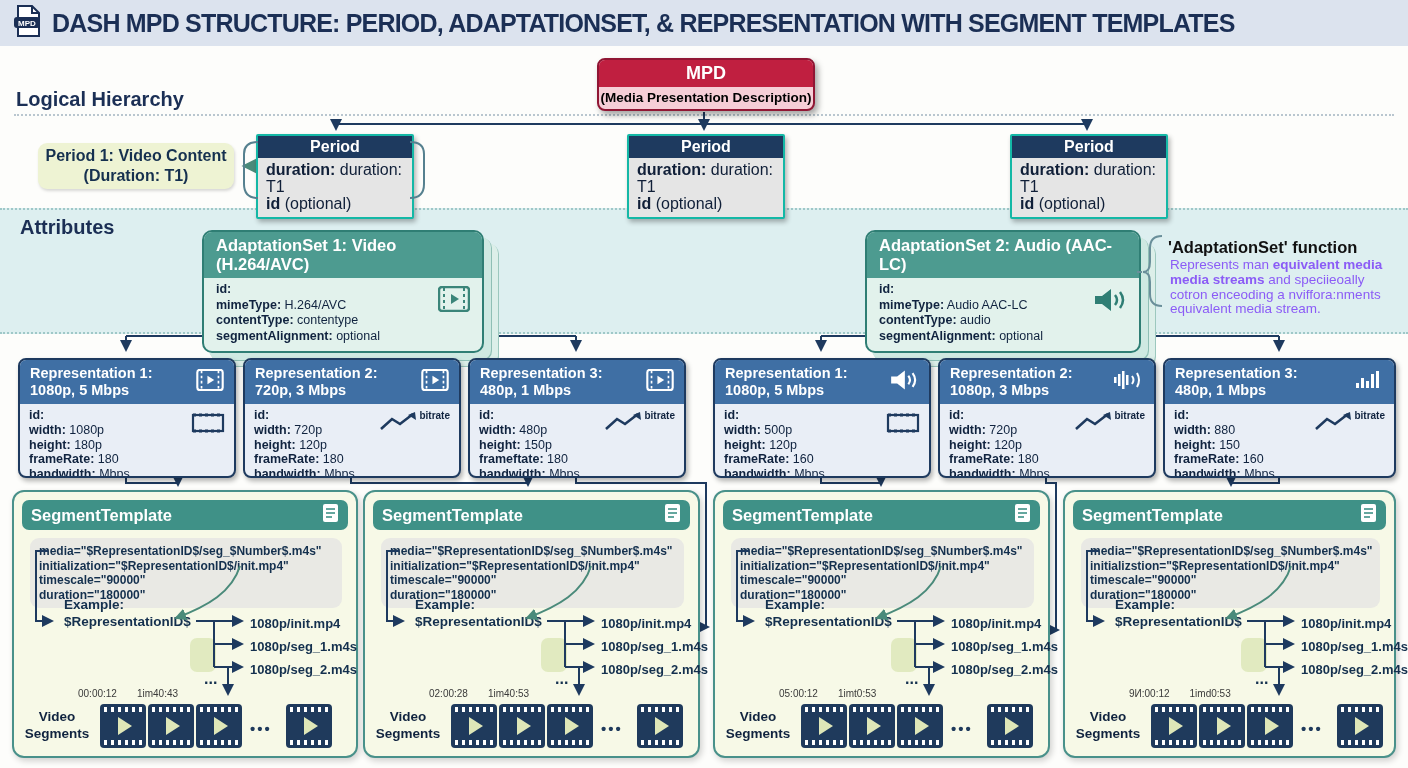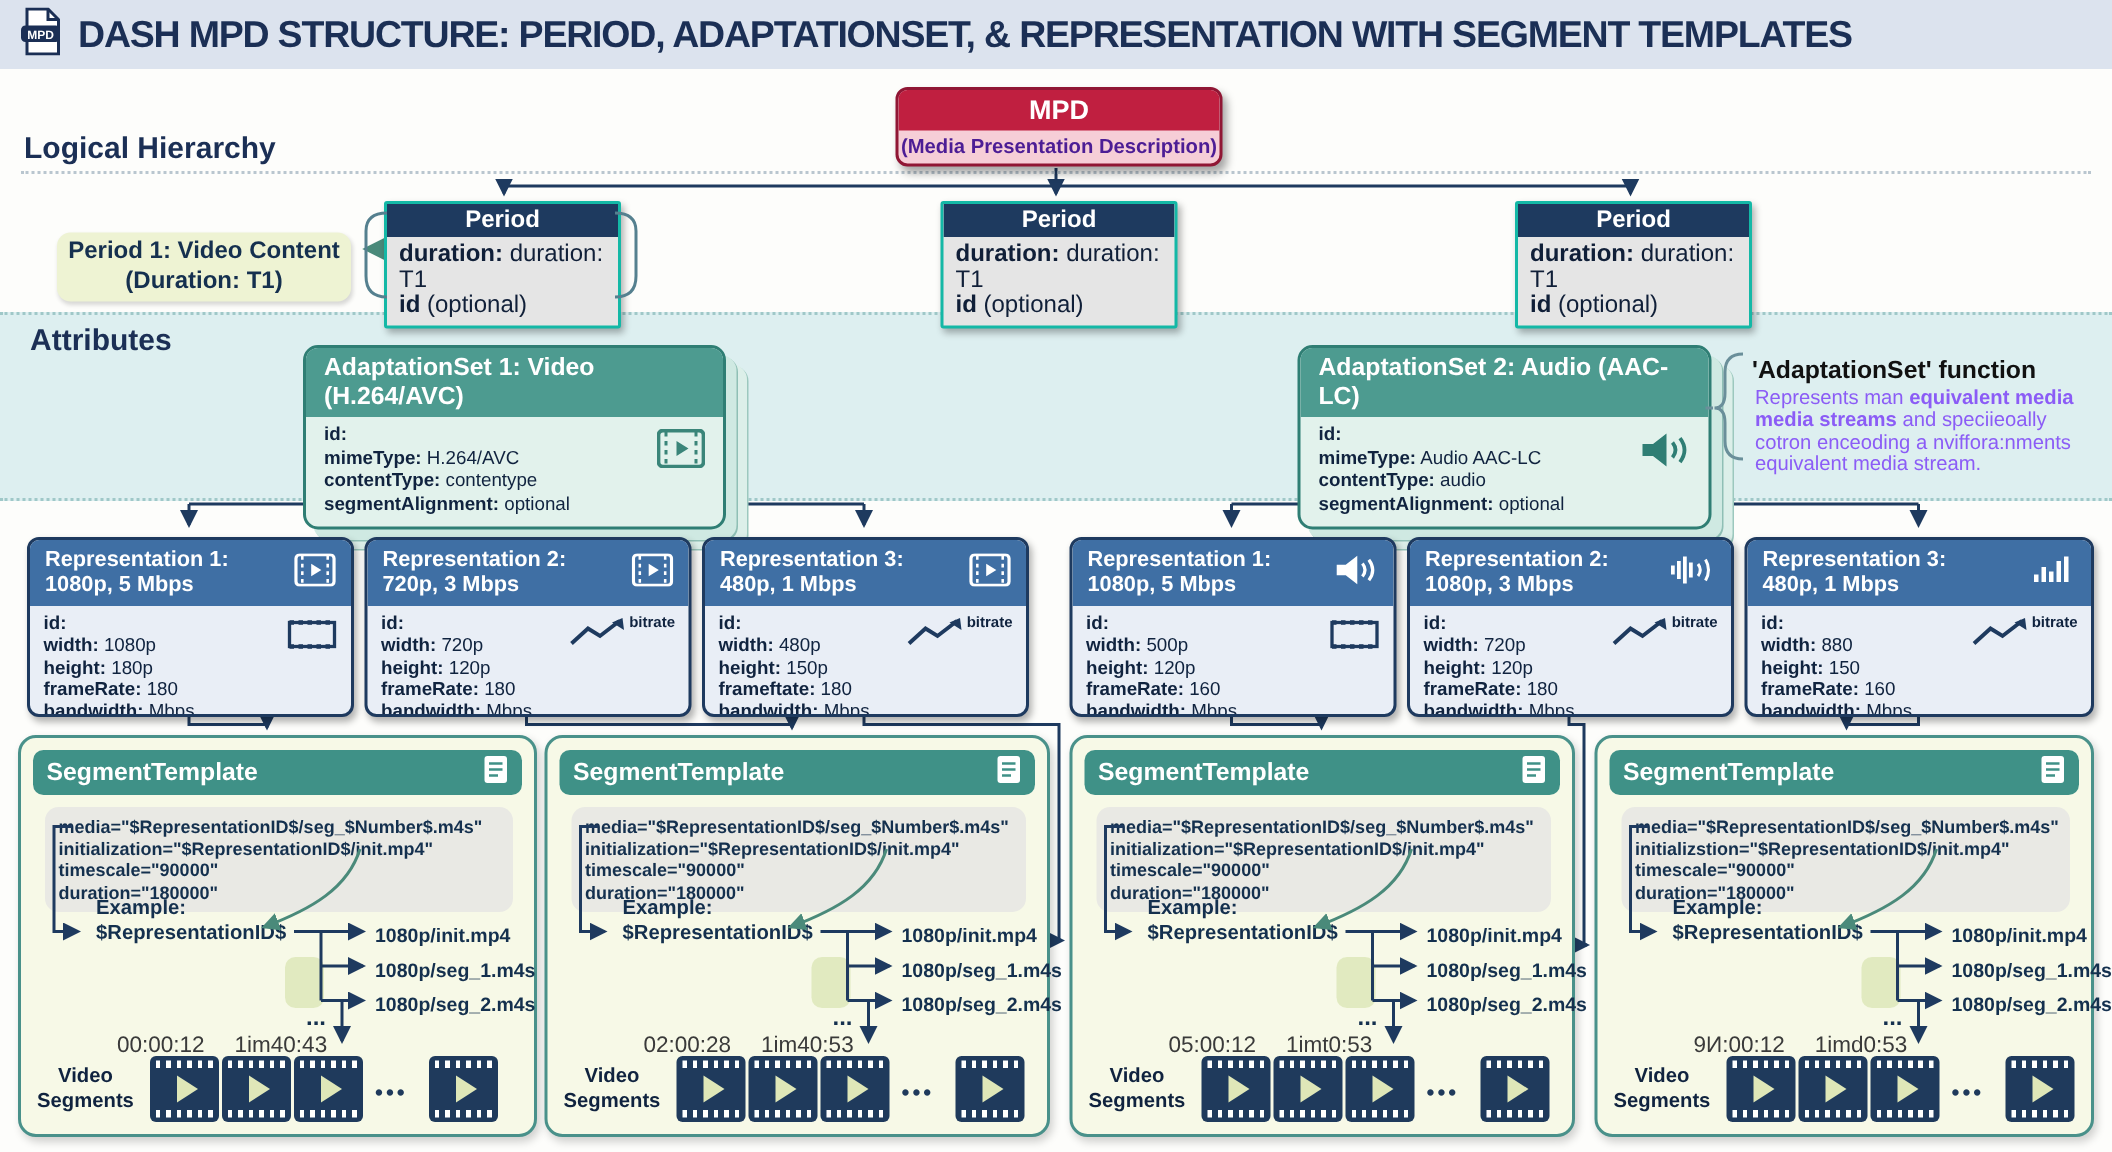--- a/index.html
+++ b/index.html
@@ -12,25 +12,25 @@
   .title{font-size:25px;font-weight:bold;color:#1b2f55;letter-spacing:-0.8px;white-space:nowrap;}
   
   .seclabel{position:absolute;font-size:20px;font-weight:bold;color:#1b2f55;}
   .dotted{position:absolute;border-top:2px dotted #b9c6cf;}
   .band{position:absolute;left:0;top:208px;width:1408px;height:126px;background:#ddeff0;
         border-top:2px dotted #9fc8c8;border-bottom:2px dotted #9fc8c8;box-sizing:border-box;}
   
   .mpd{position:absolute;left:597px;top:58px;width:214px;border:2px solid #901634;border-radius:8px;
        overflow:hidden;box-shadow:3px 4px 6px rgba(0,0,0,.35);background:#f6ced7;}
   .mpd-h{background:#c01f40;color:#fff;font-weight:bold;font-size:18px;text-align:center;padding:3px 0;}
-  .mpd-b{color:#4c1d95;font-weight:bold;font-size:13.5px;text-align:center;padding:3px 0 4px;}
+  .mpd-b{color:#000000;font-weight:bold;font-size:13.5px;text-align:center;padding:3px 0 4px;}
   
   .note{position:absolute;left:38px;top:143px;width:196px;height:46px;background:#eef3d3;border-radius:9px;
         display:flex;flex-direction:column;justify-content:center;text-align:center;
-        font-size:16px;font-weight:bold;color:#15304f;line-height:20px;box-shadow:1px 2px 3px rgba(0,0,0,.15);margin-top:12px;}
+        font-size:16px;font-weight:bold;color:#15304f;line-height:20px;box-shadow:1px 2px 3px rgba(0,0,0,.15);}
   
   .period{position:absolute;top:134px;width:154px;border:2px solid #14b8a6;border-radius:2px;overflow:hidden;
           background:#e5e5e5;box-shadow:2px 3px 5px rgba(0,0,0,.3);}
   .p-hdr{background:#1e3a5f;color:#fff;font-weight:bold;font-size:16px;text-align:center;padding:2px 0;}
   .p-body{padding:3px 8px 5px;font-size:16px;line-height:17px;color:#101f38;}
   
   .aset{position:absolute;top:230px;border:2px solid #2f7e74;border-radius:10px;overflow:hidden;
         background:#e2f2ec;box-shadow:7px 7px 0 #cfe9e2,8px 8px 0 #8fbfb5,14px 13px 0 #dcefe9,15px 14px 0 #9cc8be;}
   .a-hdr{background:#4d9b90;color:#fff;font-weight:bold;font-size:16.5px;padding:4px 12px;}
   .a-body{position:relative;padding:4px 12px 7px;font-size:12.5px;line-height:15.5px;color:#10233f;}
@@ -50,21 +50,21 @@
       box-shadow:2px 3px 6px rgba(0,0,0,.18);box-sizing:border-box;}
   .st-hdr{position:absolute;left:8px;top:8px;right:8px;height:30px;background:#3f9187;border-radius:7px;
           color:#fff;font-weight:bold;font-size:16.5px;display:flex;align-items:center;justify-content:space-between;
           padding:0 9px;}
   .st-code{position:absolute;left:16px;top:46px;right:14px;background:#e9e9e4;border-radius:9px;
            padding:6px 9px;font-size:12px;font-weight:bold;color:#14304e;line-height:14.6px;box-sizing:border-box;}
   .st-ex{position:absolute;left:50px;top:104px;font-size:13.5px;font-weight:bold;color:#14304e;line-height:17px;}
   .st-file{position:absolute;left:236px;font-size:13px;font-weight:bold;color:#14304e;white-space:nowrap;}
   .st-dots{position:absolute;left:190px;top:178px;font-size:16px;font-weight:bold;color:#14304e;}
   .st-hl{position:absolute;left:176px;top:146px;width:26px;height:34px;background:#dde8b8;border-radius:7px;opacity:.85;}
-  .st-ts{position:absolute;left:64px;top:196px;font-size:15px;color:#3a3a3a;display:flex;gap:20px;}
+  .st-ts{position:absolute;left:64px;top:196px;font-size:10px;color:#3a3a3a;display:flex;gap:20px;}
   .st-lbl{position:absolute;left:2px;top:216px;width:82px;text-align:center;font-size:13.5px;font-weight:bold;
           color:#10233f;line-height:17px;}
   .strip{position:absolute;top:212px;width:46px;height:44px;background:#1f3a5c;border-radius:4px;
          display:flex;flex-direction:column;justify-content:space-between;align-items:center;padding:3px 0;box-sizing:border-box;}
   .perf{width:38px;height:5px;background-image:repeating-linear-gradient(90deg,#fff 0 3px,transparent 3px 7px);}
   .play{width:0;height:0;border-left:14px solid #dfe7b8;border-top:9px solid transparent;border-bottom:9px solid transparent;margin-left:4px;}
   .strip-dots{position:absolute;top:228px;font-size:15px;font-weight:bold;color:#1f3a5c;letter-spacing:2px;}
   b{font-weight:bold;}
   svg.layer{position:absolute;left:0;top:0;pointer-events:none;}
 </style>

